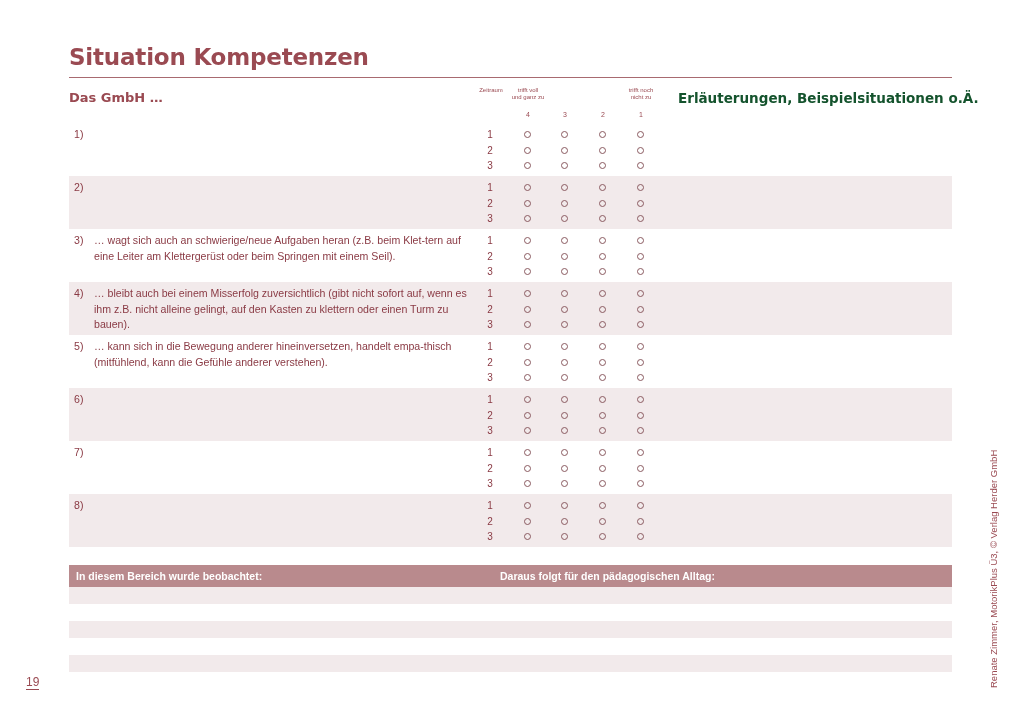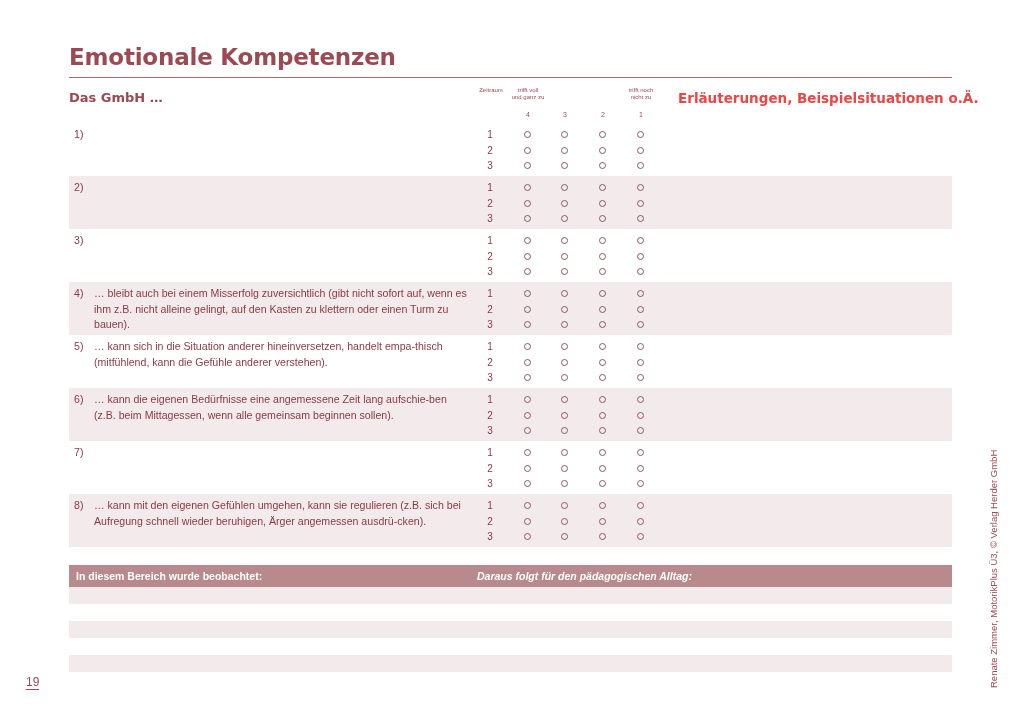--- a/index.html
+++ b/index.html
@@ -16,21 +16,21 @@
   .das-kind {
     position:absolute; left:69px; top:90px; font-family:"DejaVu Sans", sans-serif;
     font-weight:bold; font-size:13px; color:#9a4a52;
   }
   .col-head {
     position:absolute; font-size:6px; line-height:7px; color:#9a4a52; text-align:center;
   }
   .scale-num { position:absolute; top:111px; font-size:7px; color:#9a4a52; width:12px; text-align:center; }
   .erl-head {
     position:absolute; left:678px; top:90px; font-family:"DejaVu Sans", sans-serif;
-    font-weight:bold; font-size:13.5px; color:#ef4444;text-align:right;
+    font-weight:bold; font-size:13.5px; color:#14532d;text-align:right;
   }
   .rows { position:absolute; left:69px; top:123px; width:883px; }
   .row { position:relative; width:883px; height:53px; }
   .row.shaded { background:#f2eaeb; }
   .row-text {
     position:absolute; left:5px; top:4px; width:395px;
     font-size:10.6px; line-height:15.5px; color:#8a3a44;
     padding-left:20px; box-sizing:border-box;
   }
   .row-num { position:absolute; left:0; top:0; }
@@ -50,21 +50,21 @@
     border-bottom:1px solid #9a4a52; line-height:13px;
   }
   .side-credit {
     position:absolute; left:988px; top:688px; transform-origin:0 0; transform:rotate(-90deg);
     font-size:9.5px; color:#9a4a52; white-space:nowrap;
   }
 </style>
 </head>
 <body>
 
-<div class="title">Emotionale Kompetenzen</div>
+<div class="title">Situation Kompetenzen</div>
 <div class="title-rule"></div>
 
 <div class="das-kind">Das GmbH …</div>
 
 <div class="col-head" style="left:476px;top:87px;width:30px;">Zeitraum</div>
 <div class="col-head" style="left:508px;top:87px;width:40px;">
   <div>trifft voll</div>
   <div>und ganz zu</div>
 </div>
 <div class="col-head" style="left:621px;top:87px;width:40px;">
@@ -111,21 +111,21 @@
       <div class="radio" style="left: 530px; top: 23.5px;"></div>
       <div class="radio" style="left: 568px; top: 23.5px;"></div>
       <div class="period" style="top: 35px;">3</div>
       <div class="radio" style="left: 455px; top: 39px;"></div>
       <div class="radio" style="left: 492px; top: 39px;"></div>
       <div class="radio" style="left: 530px; top: 39px;"></div>
       <div class="radio" style="left: 568px; top: 39px;"></div>
       <div style="position: absolute; left: 600px; top: 0px; width: 283px; height: 100%;"></div>
     </div>
     <div class="row" style="height: 53px;">
-      <div class="row-text"><span class="row-num">3)</span></div>
+      <div class="row-text"><span class="row-num">3)</span><span>… wagt sich auch an schwierige/neue Aufgaben heran (z.B. beim Klet-tern auf eine Leiter am Klettergerüst oder beim Springen mit einem Seil).</span></div>
       <div class="period" style="top: 4px;">1</div>
       <div class="radio" style="left: 455px; top: 8px;"></div>
       <div class="radio" style="left: 492px; top: 8px;"></div>
       <div class="radio" style="left: 530px; top: 8px;"></div>
       <div class="radio" style="left: 568px; top: 8px;"></div>
       <div class="period" style="top: 19.5px;">2</div>
       <div class="radio" style="left: 455px; top: 23.5px;"></div>
       <div class="radio" style="left: 492px; top: 23.5px;"></div>
       <div class="radio" style="left: 530px; top: 23.5px;"></div>
       <div class="radio" style="left: 568px; top: 23.5px;"></div>
@@ -149,40 +149,40 @@
       <div class="radio" style="left: 530px; top: 23.5px;"></div>
       <div class="radio" style="left: 568px; top: 23.5px;"></div>
       <div class="period" style="top: 35px;">3</div>
       <div class="radio" style="left: 455px; top: 39px;"></div>
       <div class="radio" style="left: 492px; top: 39px;"></div>
       <div class="radio" style="left: 530px; top: 39px;"></div>
       <div class="radio" style="left: 568px; top: 39px;"></div>
       <div style="position: absolute; left: 600px; top: 0px; width: 283px; height: 100%;"></div>
     </div>
     <div class="row" style="height: 53px;">
-      <div class="row-text"><span class="row-num">5)</span><span>… kann sich in die Situation anderer hineinversetzen, handelt empa-thisch (mitfühlend, kann die Gefühle anderer verstehen).</span></div>
-      <div class="period" style="top: 4px;">1</div>
-      <div class="radio" style="left: 455px; top: 8px;"></div>
-      <div class="radio" style="left: 492px; top: 8px;"></div>
-      <div class="radio" style="left: 530px; top: 8px;"></div>
-      <div class="radio" style="left: 568px; top: 8px;"></div>
-      <div class="period" style="top: 19.5px;">2</div>
-      <div class="radio" style="left: 455px; top: 23.5px;"></div>
-      <div class="radio" style="left: 492px; top: 23.5px;"></div>
-      <div class="radio" style="left: 530px; top: 23.5px;"></div>
-      <div class="radio" style="left: 568px; top: 23.5px;"></div>
-      <div class="period" style="top: 35px;">3</div>
-      <div class="radio" style="left: 455px; top: 39px;"></div>
-      <div class="radio" style="left: 492px; top: 39px;"></div>
-      <div class="radio" style="left: 530px; top: 39px;"></div>
-      <div class="radio" style="left: 568px; top: 39px;"></div>
-      <div style="position: absolute; left: 600px; top: 0px; width: 283px; height: 100%;"></div>
-    </div>
-    <div class="row shaded" style="height: 53px;">
-      <div class="row-text"><span class="row-num">6)</span><span>… kann die eigenen Bedürfnisse eine angemessene Zeit lang aufschie-ben (z.B. beim Mittagessen, wenn alle gemeinsam beginnen sollen).</span></div>
+      <div class="row-text"><span class="row-num">5)</span><span>… kann sich in die Bewegung anderer hineinversetzen, handelt empa-thisch (mitfühlend, kann die Gefühle anderer verstehen).</span></div>
+      <div class="period" style="top: 4px;">1</div>
+      <div class="radio" style="left: 455px; top: 8px;"></div>
+      <div class="radio" style="left: 492px; top: 8px;"></div>
+      <div class="radio" style="left: 530px; top: 8px;"></div>
+      <div class="radio" style="left: 568px; top: 8px;"></div>
+      <div class="period" style="top: 19.5px;">2</div>
+      <div class="radio" style="left: 455px; top: 23.5px;"></div>
+      <div class="radio" style="left: 492px; top: 23.5px;"></div>
+      <div class="radio" style="left: 530px; top: 23.5px;"></div>
+      <div class="radio" style="left: 568px; top: 23.5px;"></div>
+      <div class="period" style="top: 35px;">3</div>
+      <div class="radio" style="left: 455px; top: 39px;"></div>
+      <div class="radio" style="left: 492px; top: 39px;"></div>
+      <div class="radio" style="left: 530px; top: 39px;"></div>
+      <div class="radio" style="left: 568px; top: 39px;"></div>
+      <div style="position: absolute; left: 600px; top: 0px; width: 283px; height: 100%;"></div>
+    </div>
+    <div class="row shaded" style="height: 53px;">
+      <div class="row-text"><span class="row-num">6)</span></div>
       <div class="period" style="top: 4px;">1</div>
       <div class="radio" style="left: 455px; top: 8px;"></div>
       <div class="radio" style="left: 492px; top: 8px;"></div>
       <div class="radio" style="left: 530px; top: 8px;"></div>
       <div class="radio" style="left: 568px; top: 8px;"></div>
       <div class="period" style="top: 19.5px;">2</div>
       <div class="radio" style="left: 455px; top: 23.5px;"></div>
       <div class="radio" style="left: 492px; top: 23.5px;"></div>
       <div class="radio" style="left: 530px; top: 23.5px;"></div>
       <div class="radio" style="left: 568px; top: 23.5px;"></div>
@@ -206,21 +206,21 @@
       <div class="radio" style="left: 530px; top: 23.5px;"></div>
       <div class="radio" style="left: 568px; top: 23.5px;"></div>
       <div class="period" style="top: 35px;">3</div>
       <div class="radio" style="left: 455px; top: 39px;"></div>
       <div class="radio" style="left: 492px; top: 39px;"></div>
       <div class="radio" style="left: 530px; top: 39px;"></div>
       <div class="radio" style="left: 568px; top: 39px;"></div>
       <div style="position: absolute; left: 600px; top: 0px; width: 283px; height: 100%;"></div>
     </div>
     <div class="row shaded" style="height: 53px;">
-      <div class="row-text"><span class="row-num">8)</span><span>… kann mit den eigenen Gefühlen umgehen, kann sie regulieren (z.B. sich bei Aufregung schnell wieder beruhigen, Ärger angemessen ausdrü-cken).</span></div>
+      <div class="row-text"><span class="row-num">8)</span></div>
       <div class="period" style="top: 4px;">1</div>
       <div class="radio" style="left: 455px; top: 8px;"></div>
       <div class="radio" style="left: 492px; top: 8px;"></div>
       <div class="radio" style="left: 530px; top: 8px;"></div>
       <div class="radio" style="left: 568px; top: 8px;"></div>
       <div class="period" style="top: 19.5px;">2</div>
       <div class="radio" style="left: 455px; top: 23.5px;"></div>
       <div class="radio" style="left: 492px; top: 23.5px;"></div>
       <div class="radio" style="left: 530px; top: 23.5px;"></div>
       <div class="radio" style="left: 568px; top: 23.5px;"></div>
@@ -228,20 +228,20 @@
       <div class="radio" style="left: 455px; top: 39px;"></div>
       <div class="radio" style="left: 492px; top: 39px;"></div>
       <div class="radio" style="left: 530px; top: 39px;"></div>
       <div class="radio" style="left: 568px; top: 39px;"></div>
       <div style="position: absolute; left: 600px; top: 0px; width: 283px; height: 100%;"></div>
     </div>
   </div>
 
 <div class="bar">
   <span style="left:7px;">In diesem Bereich wurde beobachtet:</span>
-  <span style="left:408px;font-style:italic;">Daraus folgt für den pädagogischen Alltag:</span>
+  <span style="left:431px;">Daraus folgt für den pädagogischen Alltag:</span>
 </div>
 <div class="line-strip" style="top:587px;"></div>
 <div class="line-strip" style="top:621px;"></div>
 <div class="line-strip" style="top:655px;"></div>
 
 <div class="page-num">19</div>
 <div class="side-credit">Renate Zimmer, MotorikPlus Ü3, © Verlag Herder GmbH</div>
 
 </body></html>

